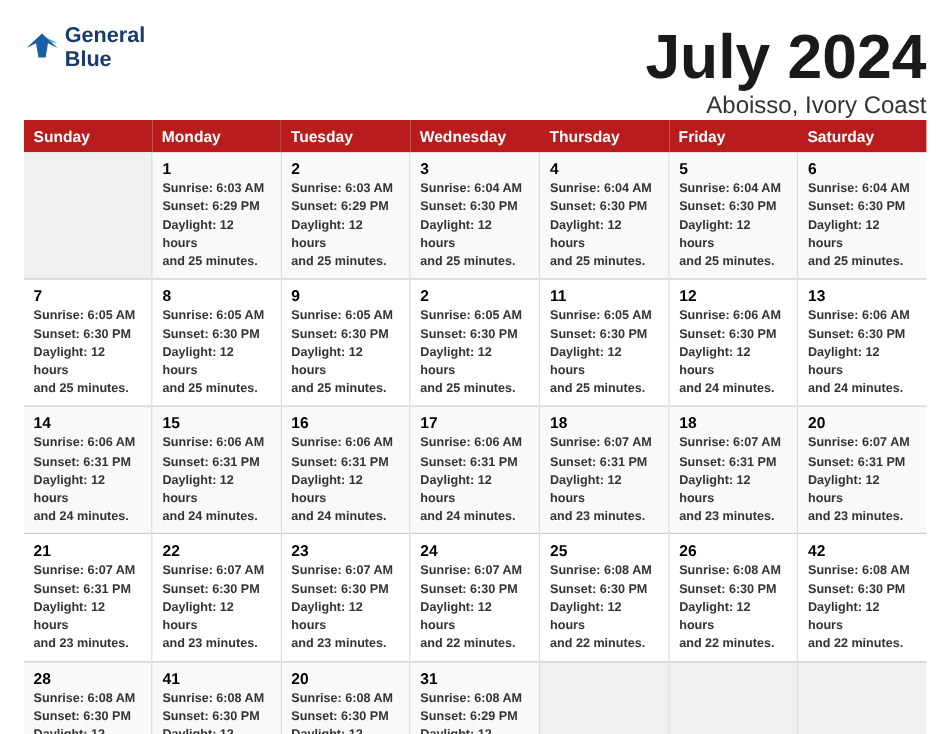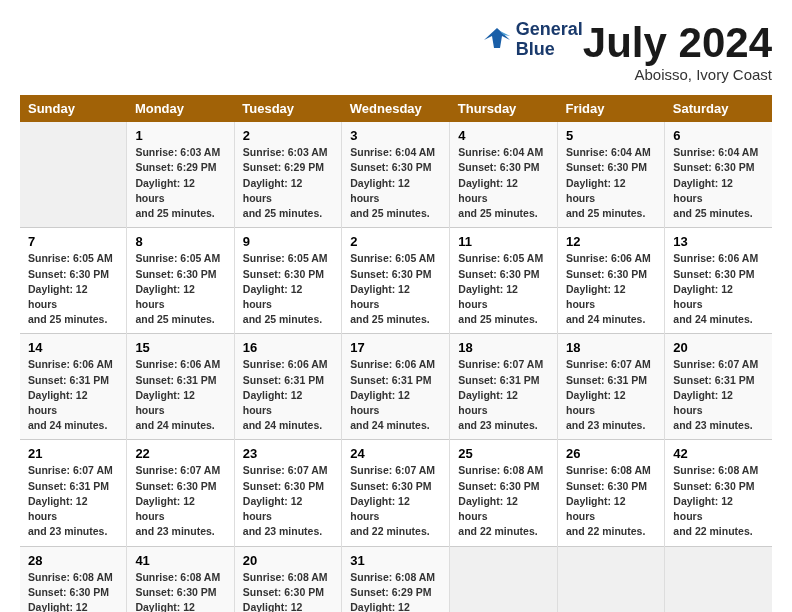--- a/index.html
+++ b/index.html
@@ -5,59 +5,58 @@
     * { box-sizing: border-box; margin: 0; padding: 0; }
     body {
       font-family: Arial, sans-serif;
       background: #fff;
       width: 792px;
       min-height: 612px;
       padding: 20px;
     }
     .header {
       display: flex;
-      justify-content: flex-end;
+      justify-content: space-between;
       align-items: flex-start;
-      margin-bottom: 12px;
     }
     .logo {
       display: flex;
       align-items: center;
       gap: 4px;
     }
     .logo-text {
       font-size: 18px;
       font-weight: bold;
       color: #1a3a6c;
       line-height: 1.1;
     }
     .logo-bird {
       width: 30px;
       height: 28px;
     }
     .title-block {
       text-align: right;
     }
     .main-title {
-      font-size: 42px;
+      font-size: 52px;
       font-weight: bold;
       color: #1a1a1a;
       line-height: 1.1;
     }
     .subtitle {
-      font-size: 15px;
+      font-size: 20px;
       color: #333;
     }
     table {
       width: 100%;
       border-collapse: collapse;
       font-size: 11px;
     }
     thead tr {
-      background-color: #a16207;
+      background-color: #b91c1c;
       color: #fff;
     }
     thead th {
       padding: 6px 8px;
       text-align: left;
       font-size: 13px;
       font-weight: bold;
     }
     tbody tr {
       border-bottom: 1px solid #ccc;

